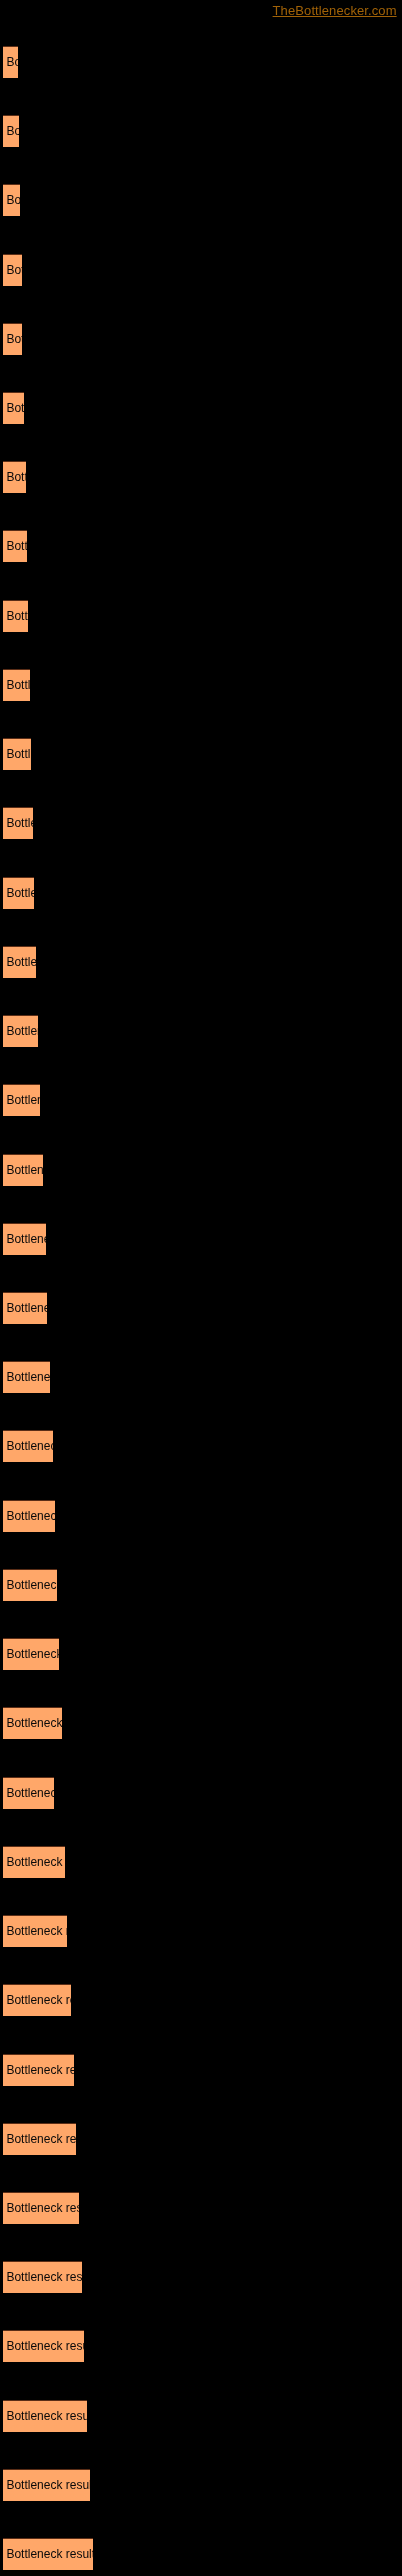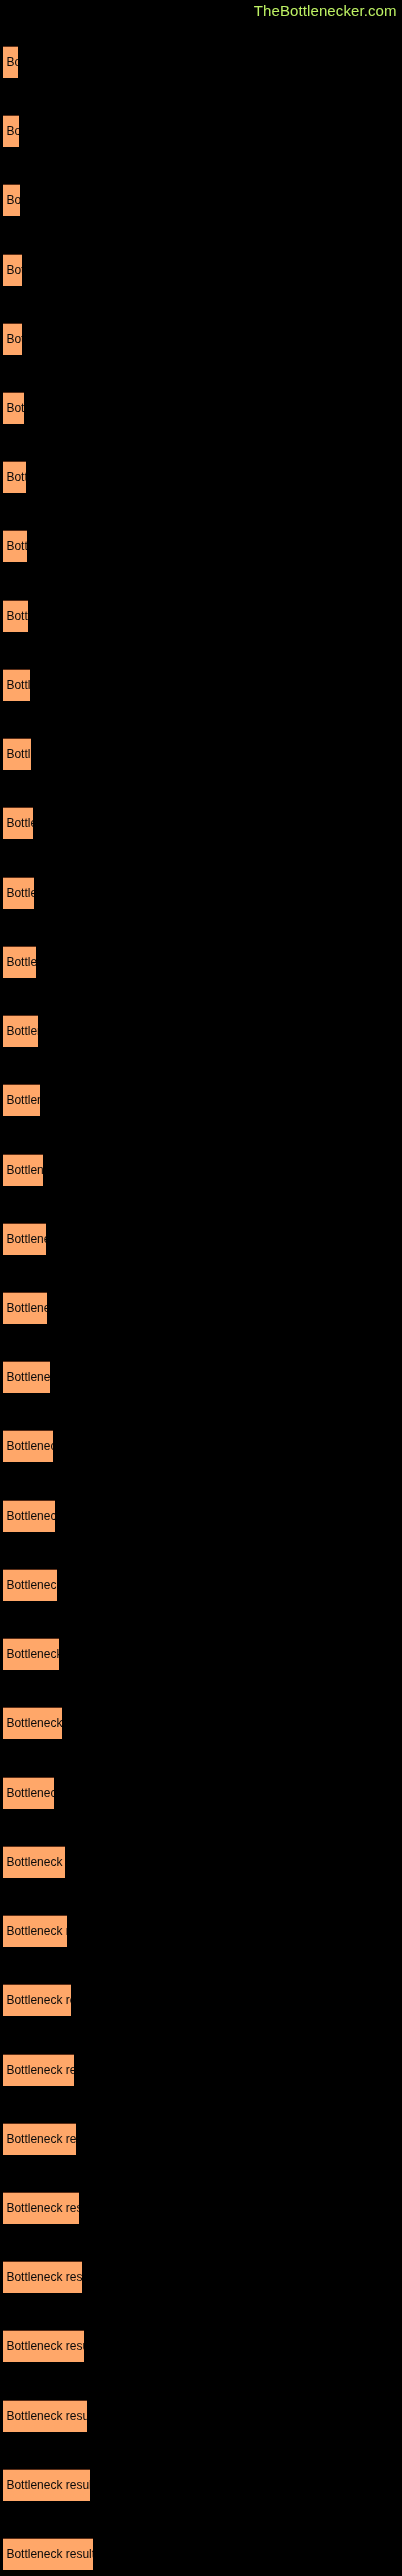--- a/index.html
+++ b/index.html
@@ -12,26 +12,27 @@
     height: 2576px;
     position: relative;
     font-family: "Liberation Sans", sans-serif;
     overflow: hidden;
   }
 
   .watermark {
     position: absolute;
     top: 0px;
     right: 6.4px;
-    font-size: 15px;
+    font-size: 13px;
     line-height: 21px;
-    color: #bef264;
+    color: #a16207;
     letter-spacing: 0.1px;
     white-space: nowrap;
     user-select: none;
+    text-decoration: underline;
   }
 
   .chart {
     position: absolute;
     left: 0;
     top: 0;
     width: 403px;
     height: 2576px;
   }
 

